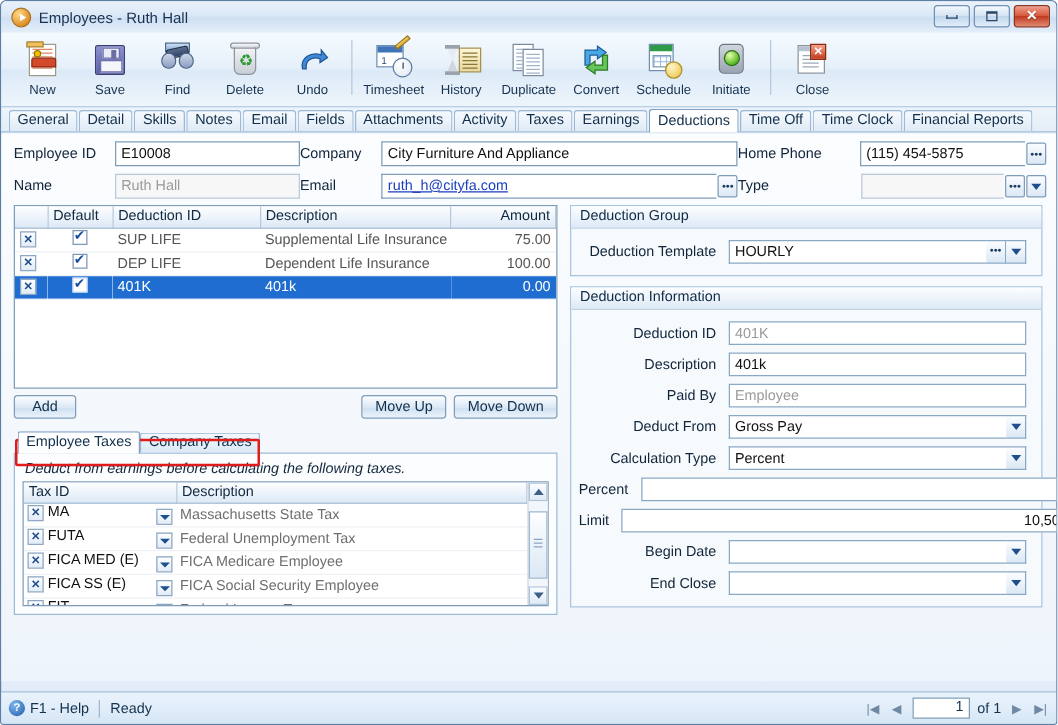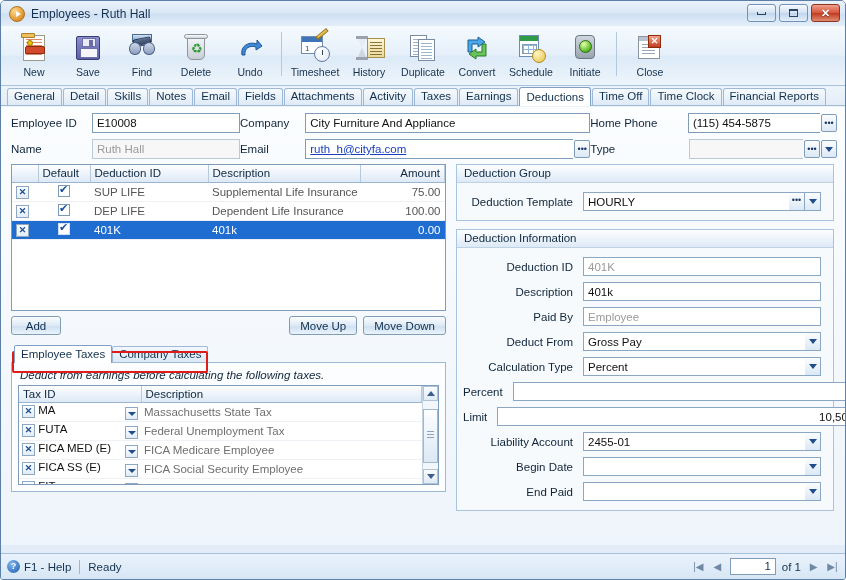--- a/index.html
+++ b/index.html
@@ -772,38 +772,31 @@
                 </div>
             </div>
 
             <div class="grow">
               <div class="glbl">Limit</div>
               <div class="gfield">
                   <div class="gin right">10,500.00</div>
                 </div>
             </div>
 
-            <div class="grow">
-              <div class="glbl">Liability Account</div>
-              <div class="gfield">
-                <div class="gin noR">2455-01</div>
-                <div class="dd"></div>
-              </div>
-            </div>
 
             <div class="grow">
               <div class="glbl">Begin Date</div>
               <div class="gfield">
                 <div class="gin noR"></div>
                 <div class="dd"></div>
               </div>
             </div>
 
             <div class="grow">
-              <div class="glbl">End Paid</div>
+              <div class="glbl">End Close</div>
               <div class="gfield">
                 <div class="gin noR"></div>
                 <div class="dd"></div>
               </div>
             </div>
 
           </div>
         </div>
       </div>
 

